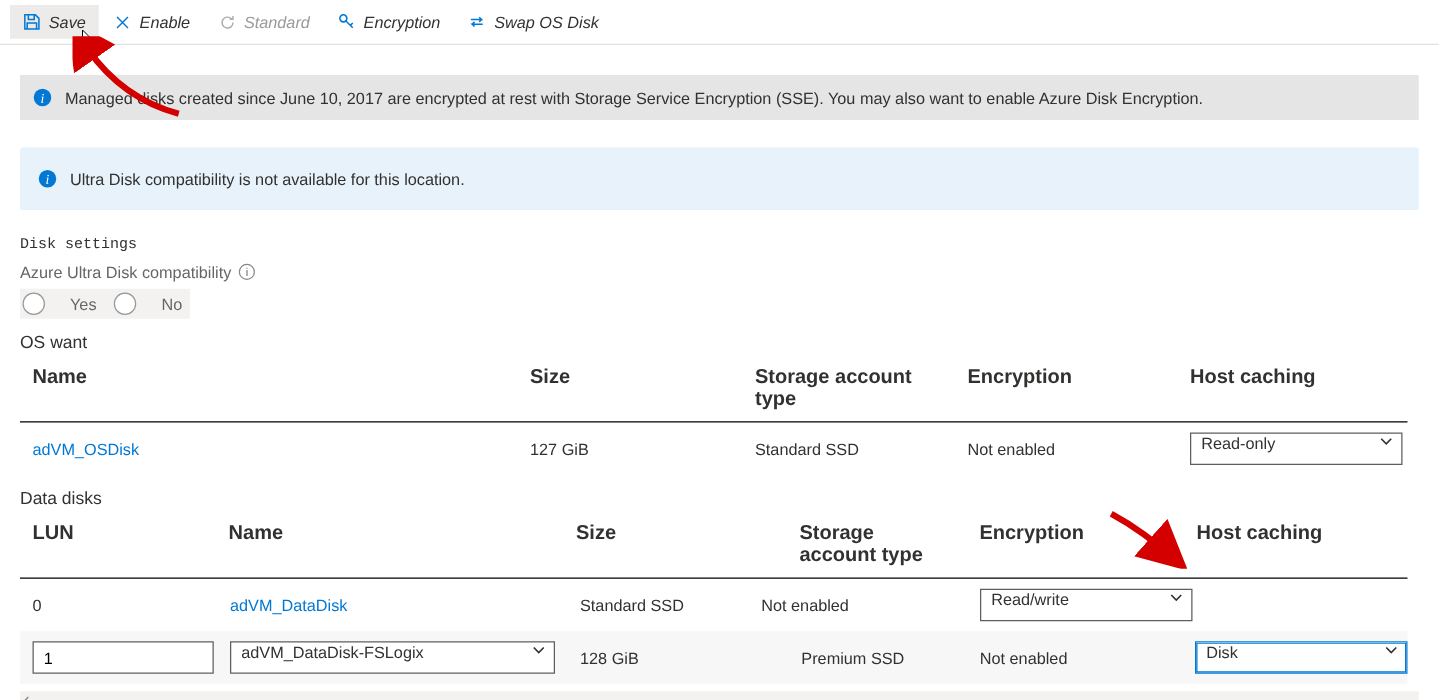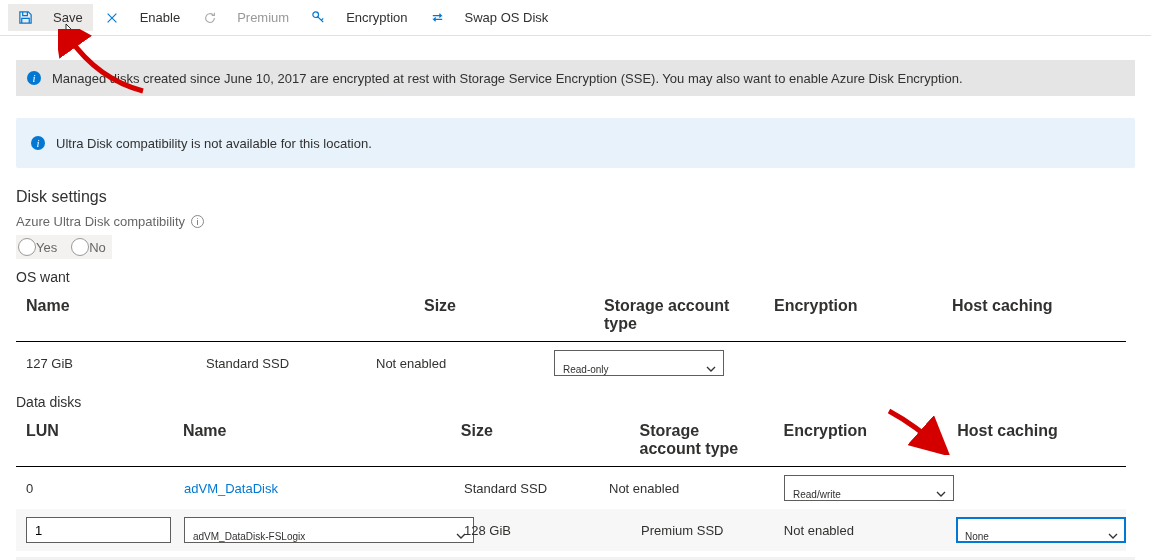--- a/index.html
+++ b/index.html
@@ -1,40 +1,40 @@
 <!DOCTYPE html>
 <html><head>
 <meta charset="utf-8">
 <style>
 * { box-sizing: border-box; margin: 0; padding: 0; }
 body { font-family: "Segoe UI", -apple-system, sans-serif; font-size: 13px; color: #323130; background: #fff; width: 1151px; }
 .toolbar { display: flex; align-items: center; height: 36px; border-bottom: 1px solid #e1e1e1; padding: 0 8px; gap: 2px; }
-.toolbar-btn { display: flex; align-items: center; gap: 20px; padding: 6px 10px; cursor: pointer; color: #323130; background: transparent; border: none; font-size: 13px; }
+.toolbar-btn { display: flex; align-items: center; gap: 6px; padding: 6px 10px; cursor: pointer; color: #323130; background: transparent; border: none; font-size: 13px; font-style: italic; }
 .toolbar-btn.active { background: #edebe9; }
 .toolbar-icon { width: 15px; height: 15px; display: inline-flex; align-items: center; justify-content: center; }
 .cursor-img { position: absolute; top: 22px; left: 62px; width: 16px; height: 20px; pointer-events: none; }
 .red-arrow-1 { position: absolute; top: 29px; left: 58px; width: 90px; height: 65px; pointer-events: none; }
 .red-arrow-2 { position: absolute; top: 405px; left: 885px; width: 65px; height: 50px; pointer-events: none; }
 .content { padding: 0 16px 16px 16px; }
 .banner-gray { display: flex; align-items: center; gap: 10px; background: #e5e5e5; height: 36px; padding: 0 10px; margin-top: 24px; }
 .banner-blue { display: flex; align-items: center; gap: 10px; background: #e7f2fb; height: 50px; padding: 0 14px; margin-top: 22px; margin-bottom: 20px; border-radius: 2px; }
 .info-icon { width: 16px; height: 16px; flex-shrink: 0; }
-.section-title { font-size: 16px; margin: 14px 0 8px 0; font-weight: 400; }
+.section-title { font-size: 12px; margin: 14px 0 8px 0; font-weight: 400; font-family: Liberation Mono, monospace; }
 .setting-row { display: flex; align-items: center; gap: 6px; color: #666; margin-bottom: 6px; }
 .radio-group { display: flex; align-items: center; gap: 14px; background: #f3f2f1; width: fit-content; padding: 3px 6px 3px 2px; }
-.radio-opt { display: flex; align-items: center; gap: 0; color: #666; }
+.radio-opt { display: flex; align-items: center; gap: 20px; color: #666; }
 .radio-circle { width: 18px; height: 18px; border: 1px solid #999; border-radius: 50%; background: #fff; }
 .subsection { font-size: 14px; margin: 10px 0 4px 0; }
 .grid { width: 1110px; }
 .grid-header { display: flex; border-bottom: 1px solid #000000; padding: 8px 0; font-weight: 600; font-size: 16px; }
 .grid-row { display: flex; align-items: center; padding: 8px 0; border-bottom: none; min-height: 38px; }
 .grid-row.alt { background: #f7f7f7; }
 .col { padding: 0 10px; }
 .link { color: #0078d4; cursor: pointer; }
-.select-box { display: flex; align-items: flex-end; justify-content: space-between; border: 1px solid #605e5c; background: #fff; height: 26px; padding: 0 6px 0 8px; font-size: 10px; width: 170px; }
+.select-box { display: flex; align-items: flex-start; justify-content: space-between; border: 1px solid #605e5c; background: #fff; height: 26px; padding: 0 6px 0 8px; font-size: 13px; width: 170px; }
 .select-box.focused { border: 1px solid #0078d4; box-shadow: 0 0 0 1px #0078d4 inset; }
 .input-num { border: 1px solid #605e5c; background: #fff; height: 26px; padding: 0 8px; font-size: 13px; width: 145px; }
 .chevron { width: 12px; height: 12px; display: inline-flex; }
 .scroll-strip { height: 14px; background: #f3f2f1; margin-top: 6px; display: flex; align-items: center; }
 .scroll-chev { width: 12px; height: 12px; color: #888; }
 .info-circ-mini { width: 13px; height: 13px; border: 1px solid #888; border-radius: 50%; display: inline-flex; align-items: center; justify-content: center; font-size: 9px; color: #666; }
 
 .os .c1 { width: 398px; }
 .os .c2 { width: 180px; }
 .os .c3 { width: 170px; }
@@ -67,21 +67,21 @@
         </svg>
     </span>
     <span>Enable</span>
   </button>
   <button class="toolbar-btn" style="color:#999;">
     <span class="toolbar-icon">
       <svg viewBox="0 0 16 16" width="14" height="14">
           <path fill="none" stroke="#aaa" stroke-width="1.3" d="M13 8a5 5 0 1 1-1.5-3.5M13 2v3h-3"></path>
         </svg>
     </span>
-    <span>Premium</span>
+    <span>Standard</span>
   </button>
   <button class="toolbar-btn">
     <span class="toolbar-icon">
       <svg viewBox="0 0 16 16" width="15" height="15">
           <circle cx="5" cy="5" r="3" fill="none" stroke="#0078d4" stroke-width="1.3"></circle>
           <path stroke="#0078d4" stroke-width="1.3" d="M7 7l6 6m-2-2l2-2"></path>
         </svg>
     </span>
     <span>Encryption</span>
   </button>
@@ -148,20 +148,21 @@
   <div class="subsection">OS want</div>
   <div class="grid os">
     <div class="grid-header">
       <div class="col c1">Name</div>
       <div class="col c2">Size</div>
       <div class="col c3">Storage account type</div>
       <div class="col c4">Encryption</div>
       <div class="col c5">Host caching</div>
     </div>
     <div class="grid-row">
+      <div class="col c1"><span class="link">adVM_OSDisk</span></div>
       <div class="col c2">127 GiB</div>
       <div class="col c3">Standard SSD</div>
       <div class="col c4">Not enabled</div>
       <div class="col c5">
         <div class="select-box">
           <span>Read-only</span>
           <span class="chevron">
               <svg viewBox="0 0 12 12" width="12" height="12">
                 <path d="M2 4l4 4 4-4" fill="none" stroke="#323130" stroke-width="1.3"></path>
               </svg>
@@ -193,35 +194,35 @@
               <svg viewBox="0 0 12 12" width="12" height="12">
                 <path d="M2 4l4 4 4-4" fill="none" stroke="#323130" stroke-width="1.3"></path>
               </svg>
             </span>
         </div>
       </div>
     </div>
     <div class="grid-row alt">
       <div class="col c1"><input class="input-num" value="1" style=""></div>
       <div class="col c2">
-        <div class="select-box" style="width:290px">
+        <div class="select-box" style="width:260px">
           <span>adVM_DataDisk-FSLogix</span>
           <span class="chevron">
               <svg viewBox="0 0 12 12" width="12" height="12">
                 <path d="M2 4l4 4 4-4" fill="none" stroke="#323130" stroke-width="1.3"></path>
               </svg>
             </span>
         </div>
       </div>
       <div class="col c3">128 GiB</div>
       <div class="col c4">Premium SSD</div>
       <div class="col c5">Not enabled</div>
       <div class="col c6">
         <div class="select-box focused">
-          <span>None</span>
+          <span>Disk</span>
           <span class="chevron">
               <svg viewBox="0 0 12 12" width="12" height="12">
                 <path d="M2 4l4 4 4-4" fill="none" stroke="#323130" stroke-width="1.3"></path>
               </svg>
             </span>
         </div>
       </div>
     </div>
   </div>
 

